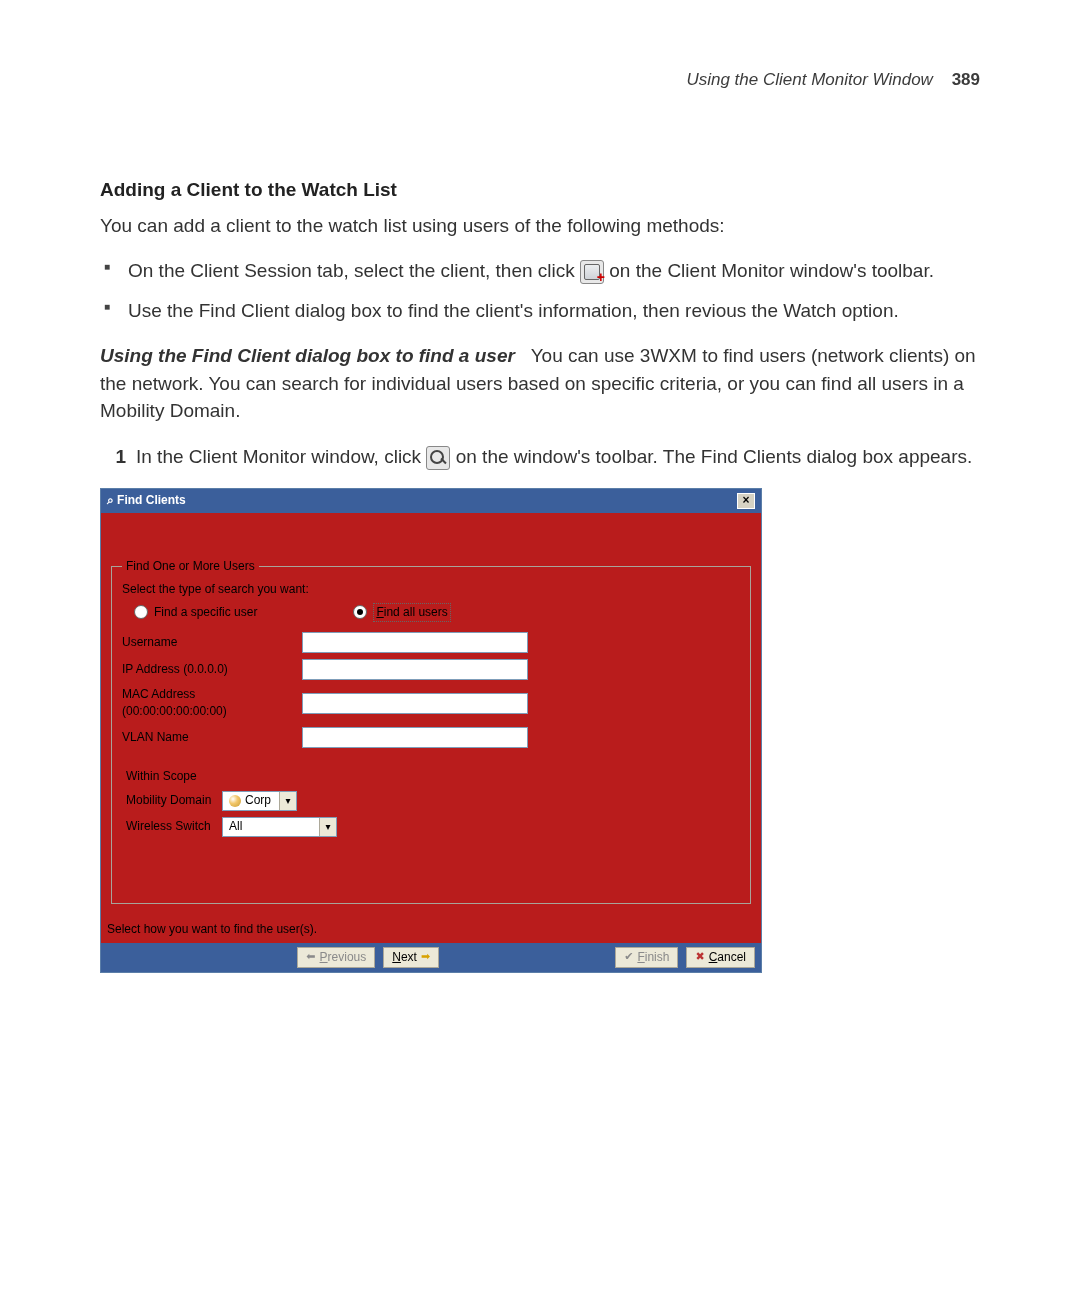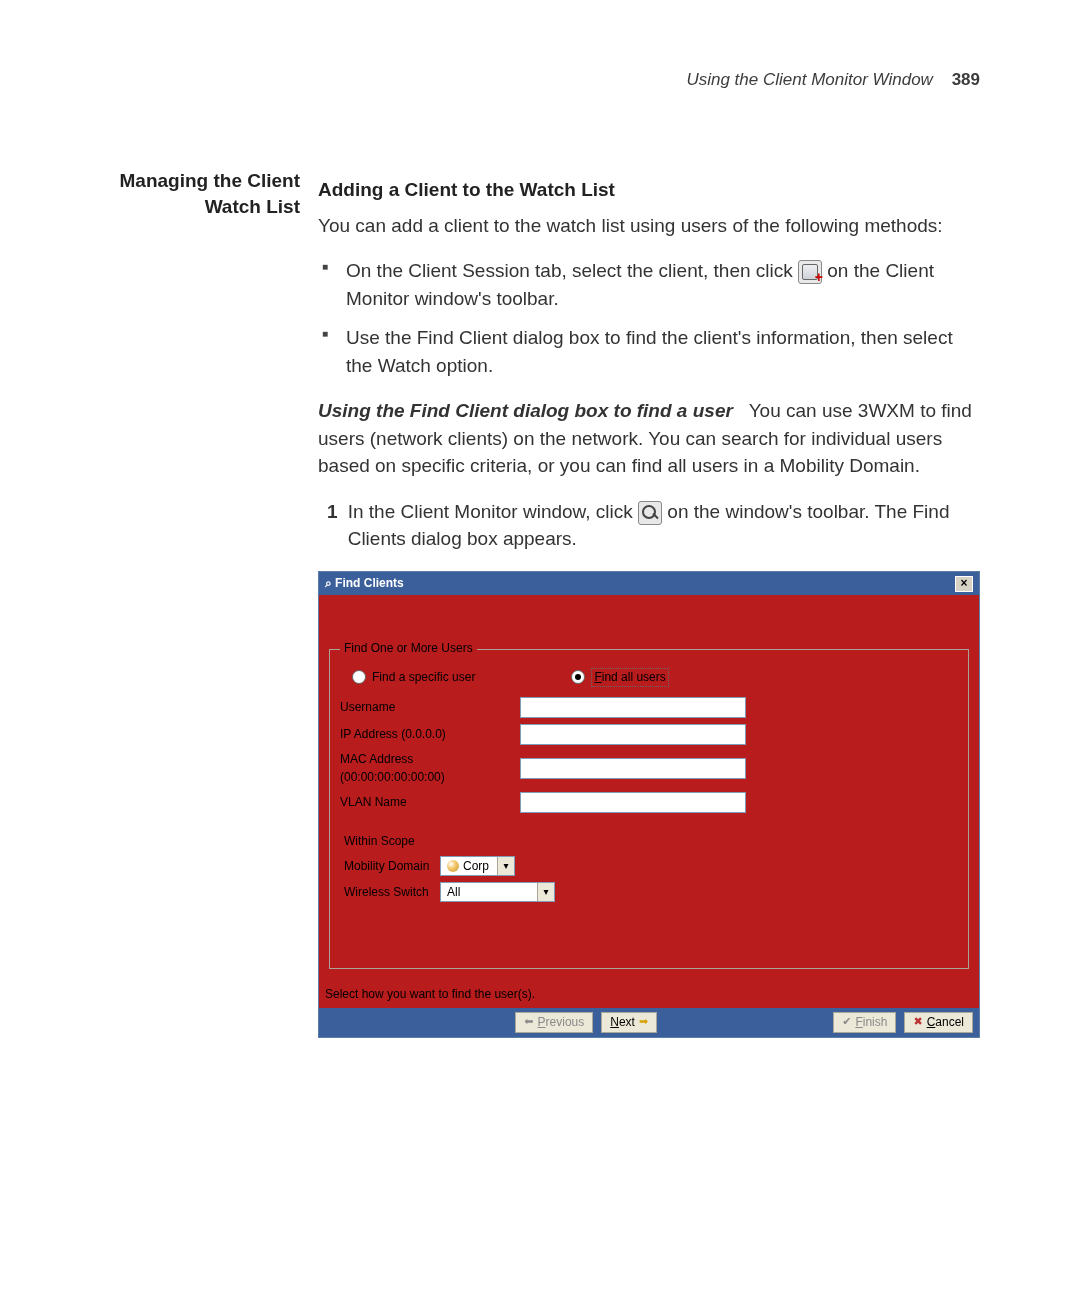--- a/index.html
+++ b/index.html
@@ -123,34 +123,32 @@
 </head>
 <body>
 
 <div class="page">
   <div class="running-head">
     <span>Using the Client Monitor Window</span>
     <span class="pagenum">389</span>
   </div>
 
   <div class="section">
-    <div class="side-heading" style="white-space:pre-line;">Managing the Client
-Watch List</div>
     <div class="body-col">
 
       <h3>Adding a Client to the Watch List</h3>
       <p>You can add a client to the watch list using users of the following methods:</p>
 
       <ul class="sq">
         <li>
           <span>On the Client Session tab, select the client, then click </span>
           <span class="icon-chip add"></span>
           <span> on the Client Monitor window's toolbar.</span>
         </li>
-        <li>Use the Find Client dialog box to find the client's information, then select the Watch option.</li>
+        <li>Use the Find Client dialog box to find the client's information, then revious the Watch option.</li>
       </ul>
 
       <p>
         <span class="inline-run">Using the Find Client dialog box to find a user</span>&nbsp;&nbsp;&nbsp;<span>You can use 3WXM to find users (network clients) on the network. You can search for individual users based on specific criteria, or you can find all users in a Mobility Domain.</span>
       </p>
 
       <div class="num-step">
         <div class="num">1</div>
         <div>
           <span>In the Client Monitor window, click </span>
@@ -162,20 +160,21 @@
       <div class="dialog">
         <div class="titlebar">
           <span>
             <span>⌕ </span><span>Find Clients</span>
           </span>
           <span class="close">×</span>
         </div>
         <div class="inner">
           <fieldset>
             <legend>Find One or More Users</legend>
+            <div>Select the type of search you want:</div>
 
             <div class="radio-row">
               <div class="radio">
                 <span class="dot"></span>
                 <span>Find a specific user</span>
               </div>
               <div class="radio">
                 <span class="dot sel"></span>
                 <span class="dotted-box"><span class="ul">F</span><span>ind all users</span></span>
               </div>

